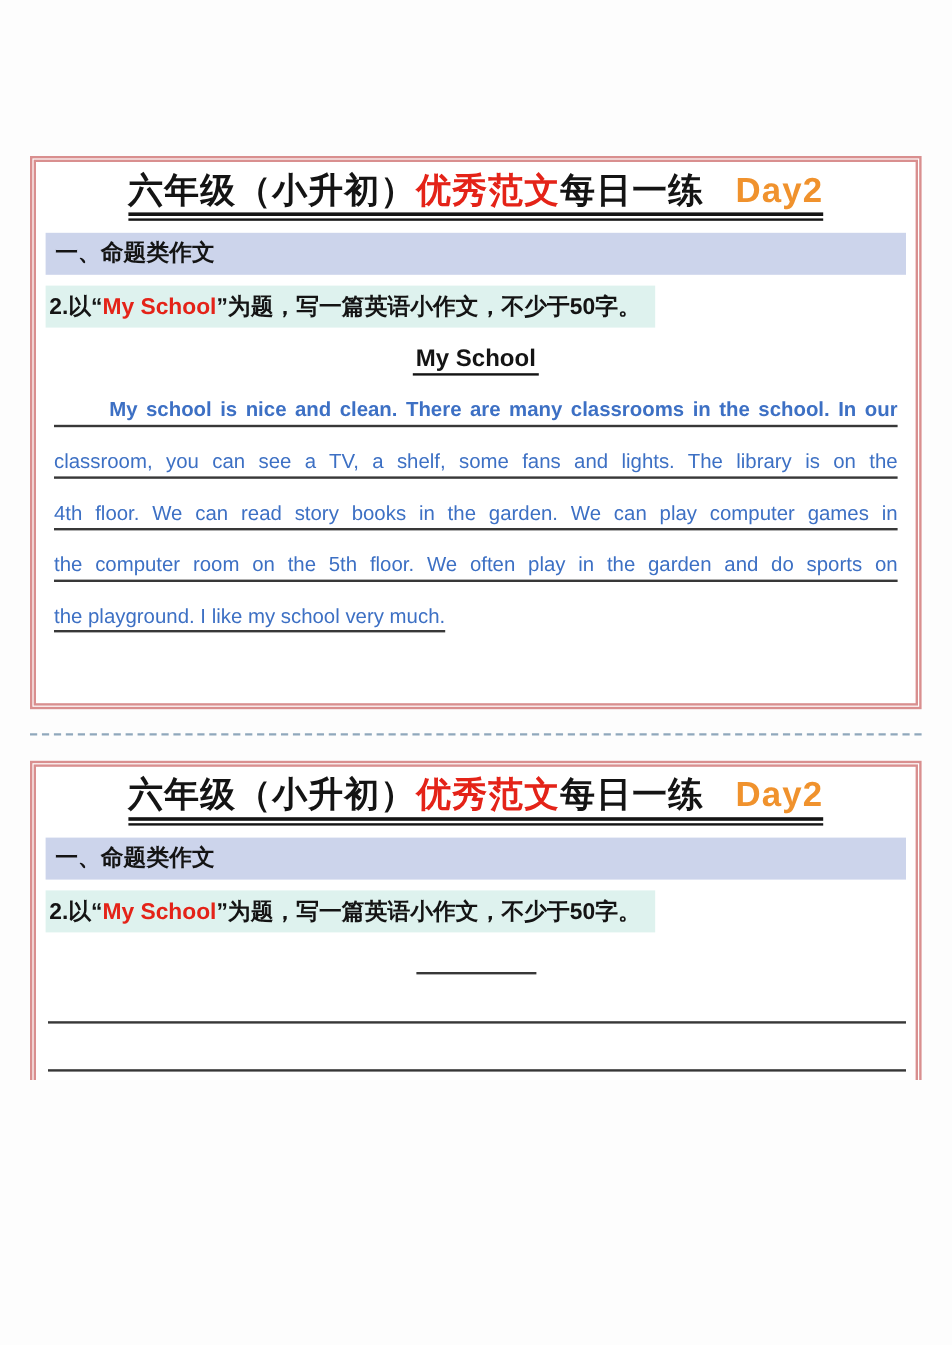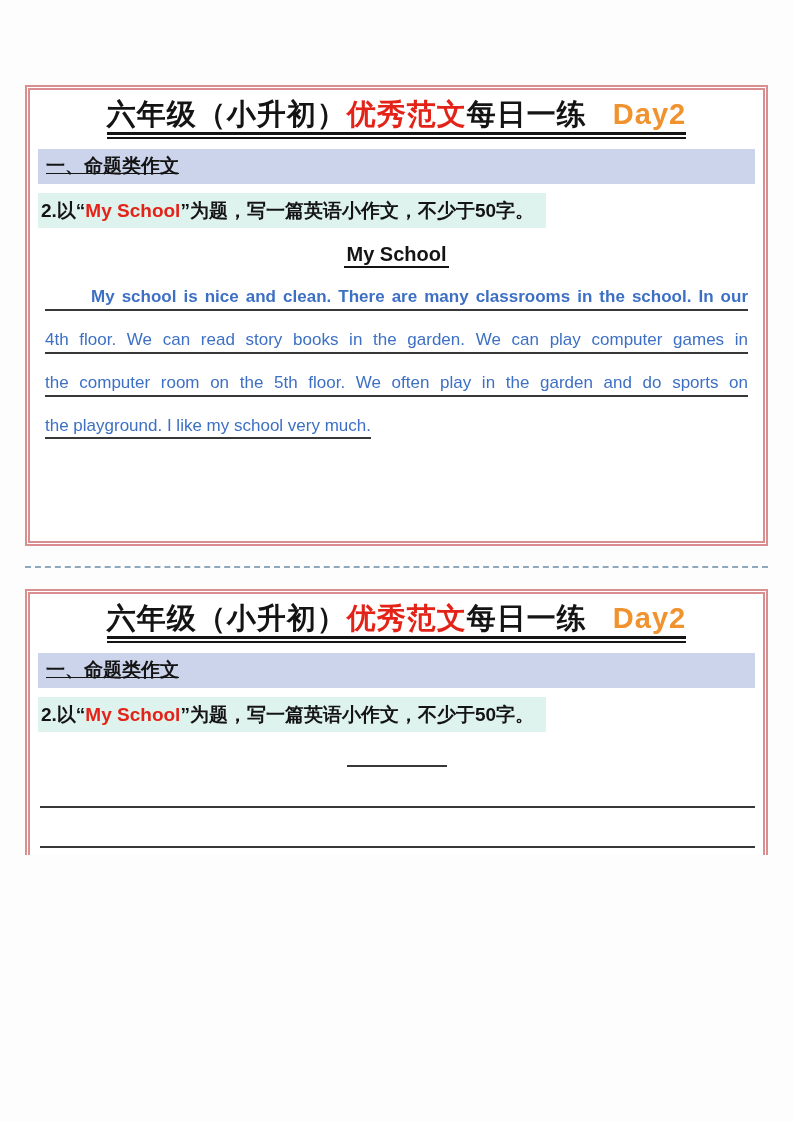--- a/index.html
+++ b/index.html
@@ -13,21 +13,21 @@
     --ink: #141414;
   }
   * { box-sizing: border-box; }
   html, body { margin: 0; padding: 0; }
   body {
     width: 793px; height: 1121px;
     background: #fdfdfd;
     font-family: "Liberation Sans", sans-serif;
     color: var(--ink);
   }
-  .page { position: relative; width: 793px; height: 855px; overflow: hidden; }
+  .page { position: relative; width: 793px; height: 855px; overflow: hidden; margin-top: 45px; }
 
   .card {
     position: absolute; left: 25px; width: 743px;
     border: 5px double var(--card-border);
     background: #ffffff;
   }
   .card-answered { top: 85px;  height: 461px; }
   .card-blank    { top: 589px; height: 460px; }
 
   .divider {
@@ -51,21 +51,20 @@
     padding-bottom: 1px;
   }
   .title-red    { color: var(--accent-red); }
   .title-day    { color: var(--accent-orange); margin-left: 26px; }
 
   .section-bar {
     margin: 10px 8px 0 8px;
     background: var(--section-bar-bg);
     font-size: 19px; font-weight: bold;
     padding: 4px 8px 5px 8px;
-    text-decoration: underline;
   }
 
   .prompt-row { margin: 9px 8px 0 8px; font-size: 19px; font-weight: bold; }
   .prompt-highlight {
     background: var(--prompt-highlight-bg);
     display: inline-block;
     padding: 5px 12px 4px 3px;
   }
   .prompt-keyword { color: var(--accent-red); }
 
@@ -117,20 +116,21 @@
     <div class="prompt-row">
       <span class="prompt-highlight"><span>2.以“</span><span class="prompt-keyword">My School</span><span>”为题，写一篇英语小作文，不少于50字。</span></span>
     </div>
 
     <div class="essay-title-row">
       <span>My School</span>
     </div>
 
     <div class="essay">
       <div class="essay-line first">My school is nice and clean. There are many classrooms in the school. In our</div>
+      <div class="essay-line">classroom, you can see a TV, a shelf, some fans and lights. The library is on the</div>
       <div class="essay-line">4th floor. We can read story books in the garden. We can play computer games in</div>
       <div class="essay-line">the computer room on the 5th floor. We often play in the garden and do sports on</div>
       <div class="essay-line last">
         <span>the playground. I like my school very much.</span>
       </div>
     </div>
   </div>
 
   <div class="divider"></div>
 

